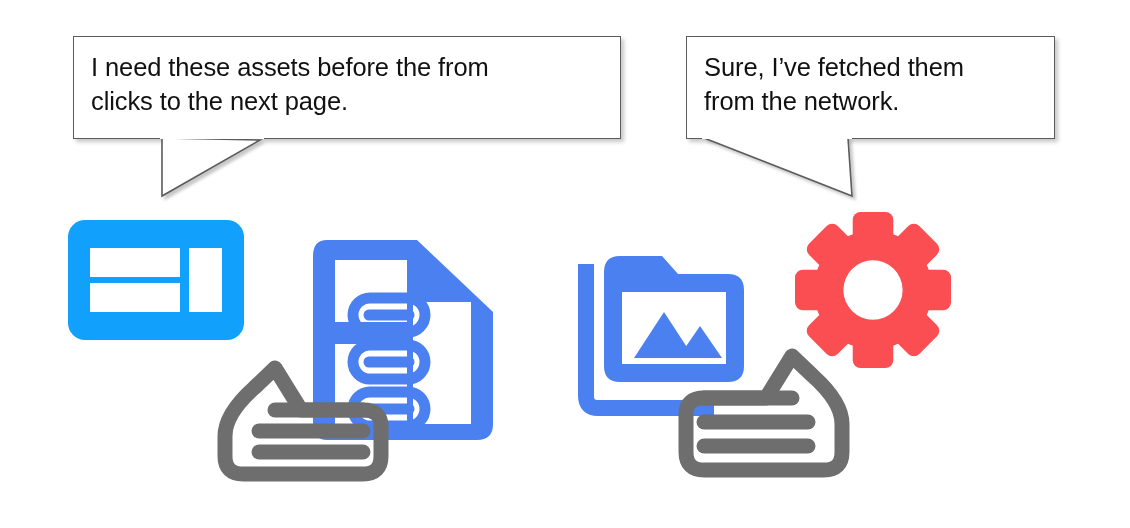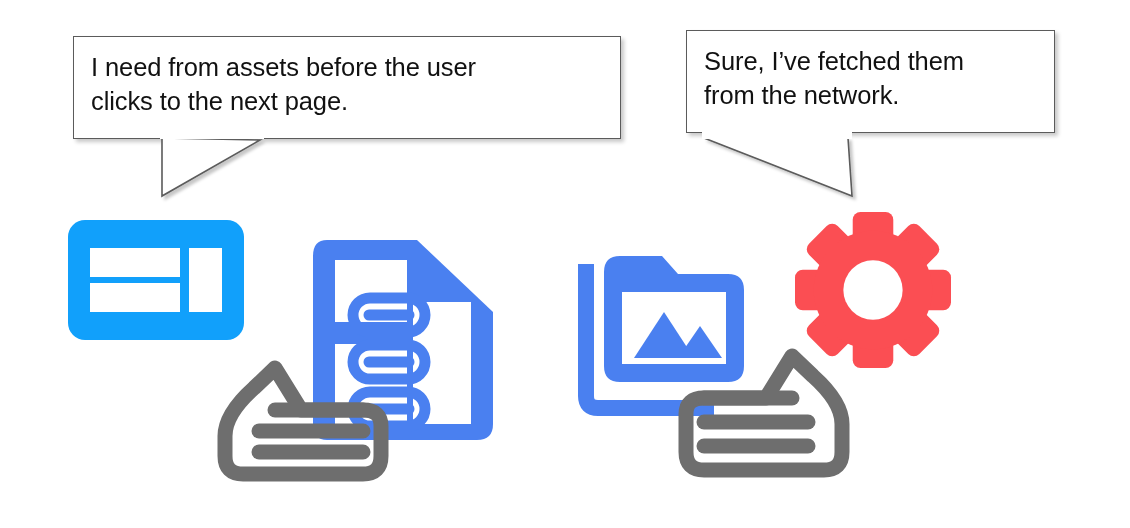--- a/index.html
+++ b/index.html
@@ -34,21 +34,21 @@
     color: #111111;
     letter-spacing: -0.1px;
     white-space: pre-line;
   }
   #bubble-1 {
     left: 73px;  top: 36px;
     width: 548px; height: 103px;
     padding: 14px 16px 0 17px;
   }
   #bubble-2 {
-    left: 686px; top: 30px;
+    left: 686px; top: 36px;
     width: 369px; height: 103px;
     padding: 14px 16px 0 17px;
   }
 
   
   .tail {
     position: absolute;
     z-index: 7;
     overflow: visible;
   }
@@ -66,21 +66,21 @@
   #icon-folder      { left: 578px; top: 248px; z-index: 2; }
   #icon-gear        { left: 795px; top: 212px; z-index: 2; }
   #icon-hand-right  { left: 672px; top: 340px; z-index: 3; }
 </style>
 </head>
 <body>
 
 <div id="stage">
 
   <div class="bubble" id="bubble-1">
-    <div class="bubble-text">I need from assets before the user
+    <div class="bubble-text">I need these assets before the from
 clicks to the next page.</div>
   </div>
   <svg class="tail" id="tail-1" width="200" height="90" viewBox="0 0 200 90">
     <defs>
       <filter id="tailshadow1" x="-30%" y="-30%" width="180%" height="180%">
         <feDropShadow dx="3" dy="3" stdDeviation="1.4" flood-color="#000000" flood-opacity="0.22"></feDropShadow>
       </filter>
     </defs>
     <polygon points="22,8 22,66 120,10" fill="#ffffff" stroke="#5b5b5b" stroke-width="1.6" filter="url(#tailshadow1)"></polygon>
     <rect x="20" y="0" width="104" height="9" fill="#ffffff"></rect>

